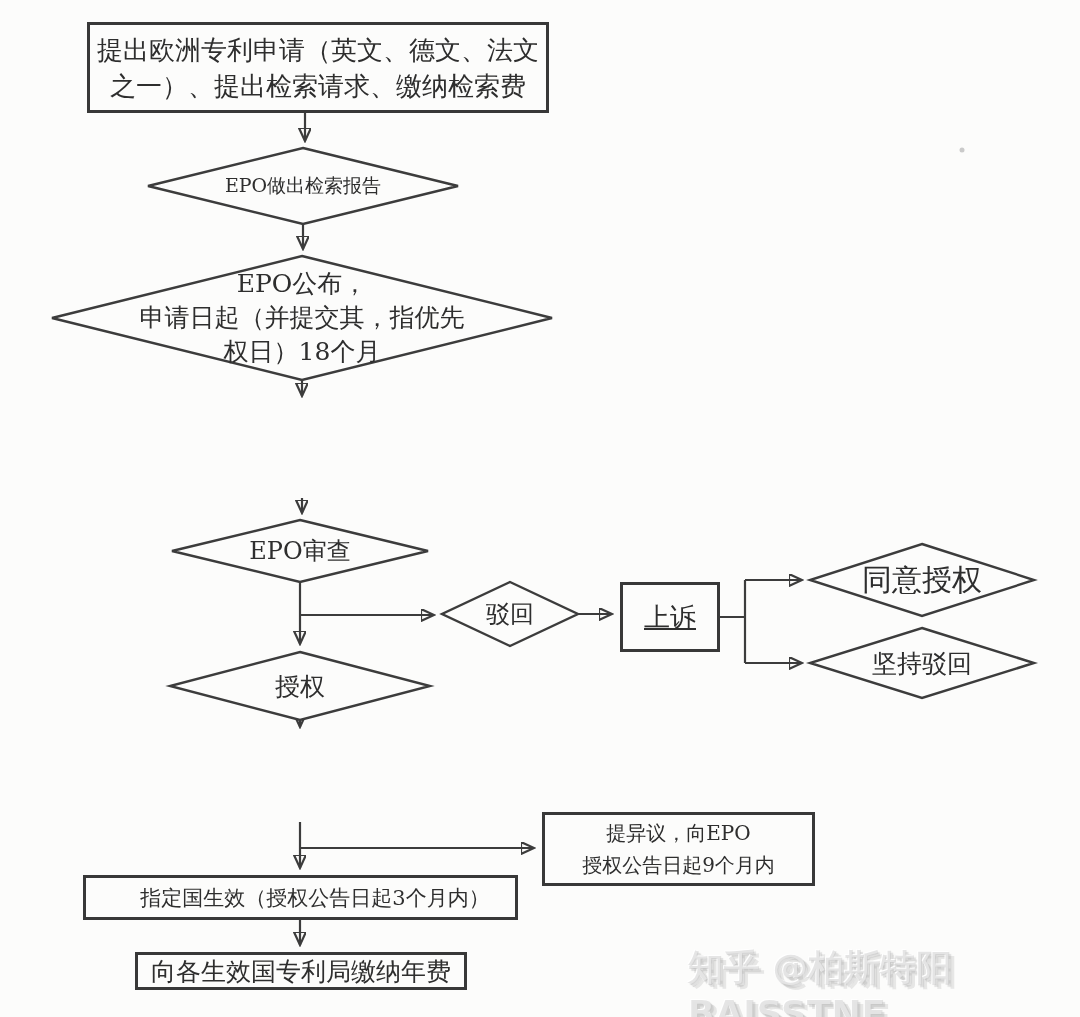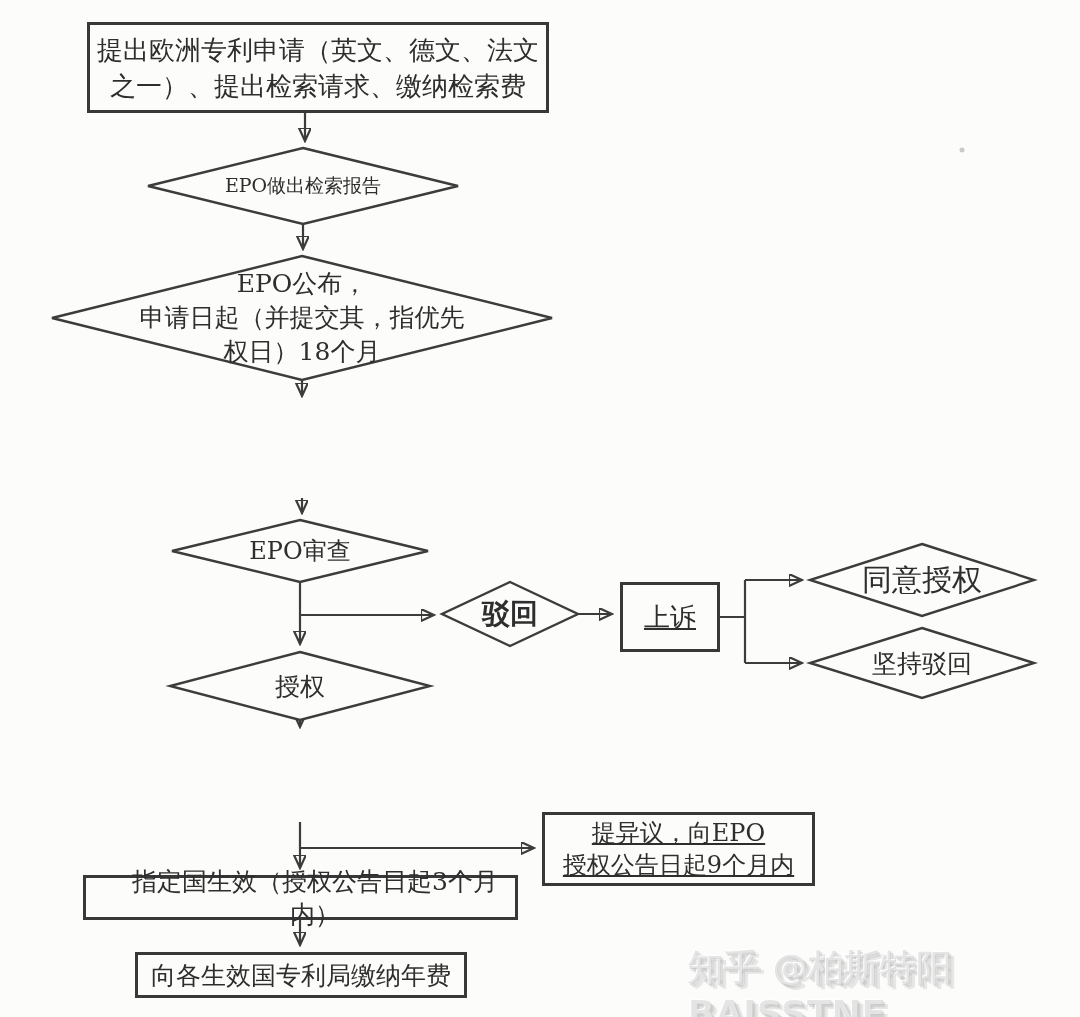--- a/index.html
+++ b/index.html
@@ -95,36 +95,36 @@
     <circle cx="962" cy="150" r="2.5" fill="#b5b5b5" stroke="none" opacity="0.7"></circle>
   </svg>
 
   <div class="node-rect" style="left:75px; top:22px; width:462px; height:91px; font-size:26px; line-height:36px;margin-left:12px;">提出欧洲专利申请（英文、德文、法文
 之一）、提出检索请求、缴纳检索费</div>
 
 
   <div class="node-rect" style="left:620px; top:582px; width:100px; height:70px; font-size:26px;text-decoration:underline;">上诉</div>
 
 
-  <div class="node-rect" style="left:542px; top:812px; width:273px; height:74px; font-size:24px; line-height:32px;text-decoration:underline;">提异议，向EPO
+  <div class="node-rect" style="left:542px; top:812px; width:273px; height:74px; font-size:20px; line-height:32px;">提异议，向EPO
 授权公告日起9个月内</div>
 
-  <div class="node-rect" style="left:83px; top:875px; width:435px; height:45px; font-size:25px;padding-left:29px;">指定国生效（授权公告日起3个月内）</div>
+  <div class="node-rect" style="left:83px; top:875px; width:435px; height:45px; font-size:21px;padding-left:29px;">指定国生效（授权公告日起3个月内）</div>
 
-  <div class="node-rect" style="left:135px; top:952px; width:332px; height:46px; font-size:25px;font-family:Liberation Mono, monospace;">向各生效国专利局缴纳年费</div>
+  <div class="node-rect" style="left:135px; top:952px; width:332px; height:38px; font-size:25px;font-family:Liberation Mono, monospace;">向各生效国专利局缴纳年费</div>
 
   <div class="node-label" style="left:148px; top:148px; width:310px; height:76px; font-size:19px;">EPO做出检索报告</div>
 
   <div class="node-label" style="left:52px; top:256px; width:500px; height:124px; font-size:25px; line-height:34px;">EPO公布，
 申请日起（并提交其，指优先
 权日）18个月</div>
 
   <div class="node-label" style="left:172px; top:520px; width:256px; height:62px; font-size:24px;">EPO审查</div>
 
-  <div class="node-label" style="left:442px; top:582px; width:136px; height:64px; font-size:28px;font-weight:bold;">驳回</div>
+  <div class="node-label" style="left:442px; top:582px; width:136px; height:64px; font-size:24px;">驳回</div>
 
   <div class="node-label" style="left:810px; top:544px; width:224px; height:72px; font-size:30px;">同意授权</div>
 
   <div class="node-label" style="left:170px; top:652px; width:260px; height:68px; font-size:25px;">授权</div>
 
   <div class="node-label" style="left:810px; top:628px; width:224px; height:70px; font-size:25px;">坚持驳回</div>
 
   <div class="watermark-wrap">
     <span class="watermark-ghost">知乎 @柏斯特阳BAISSTNE</span>
     <span class="watermark-main">知乎 @柏斯特阳BAISSTNE</span>

